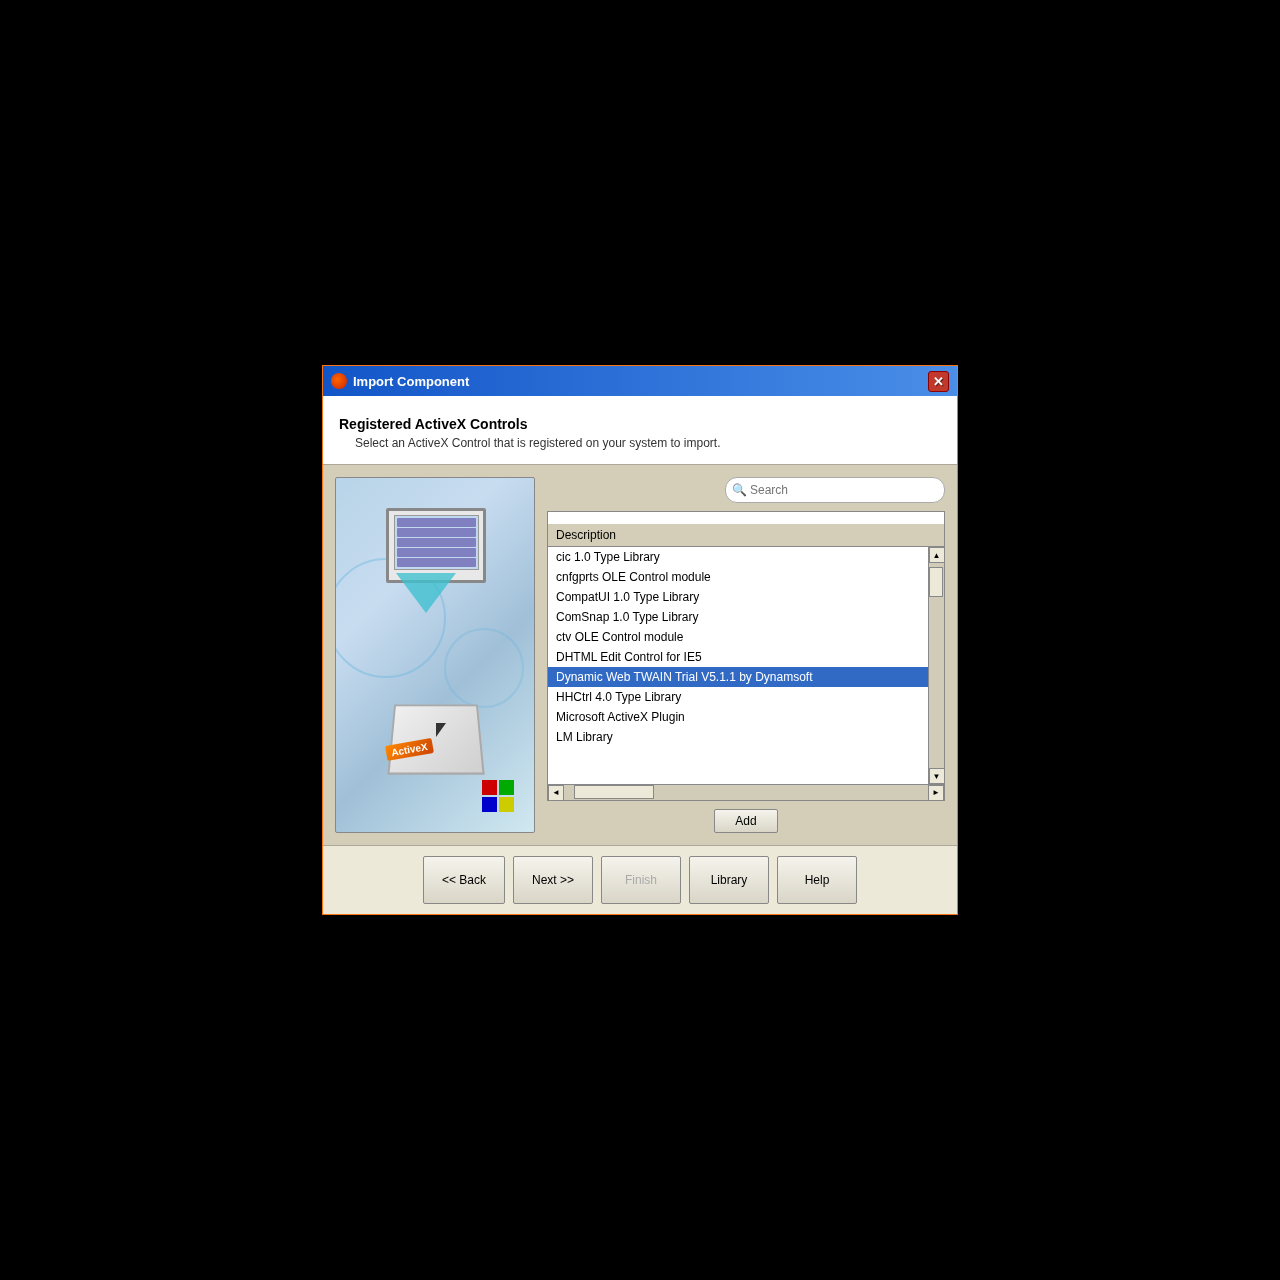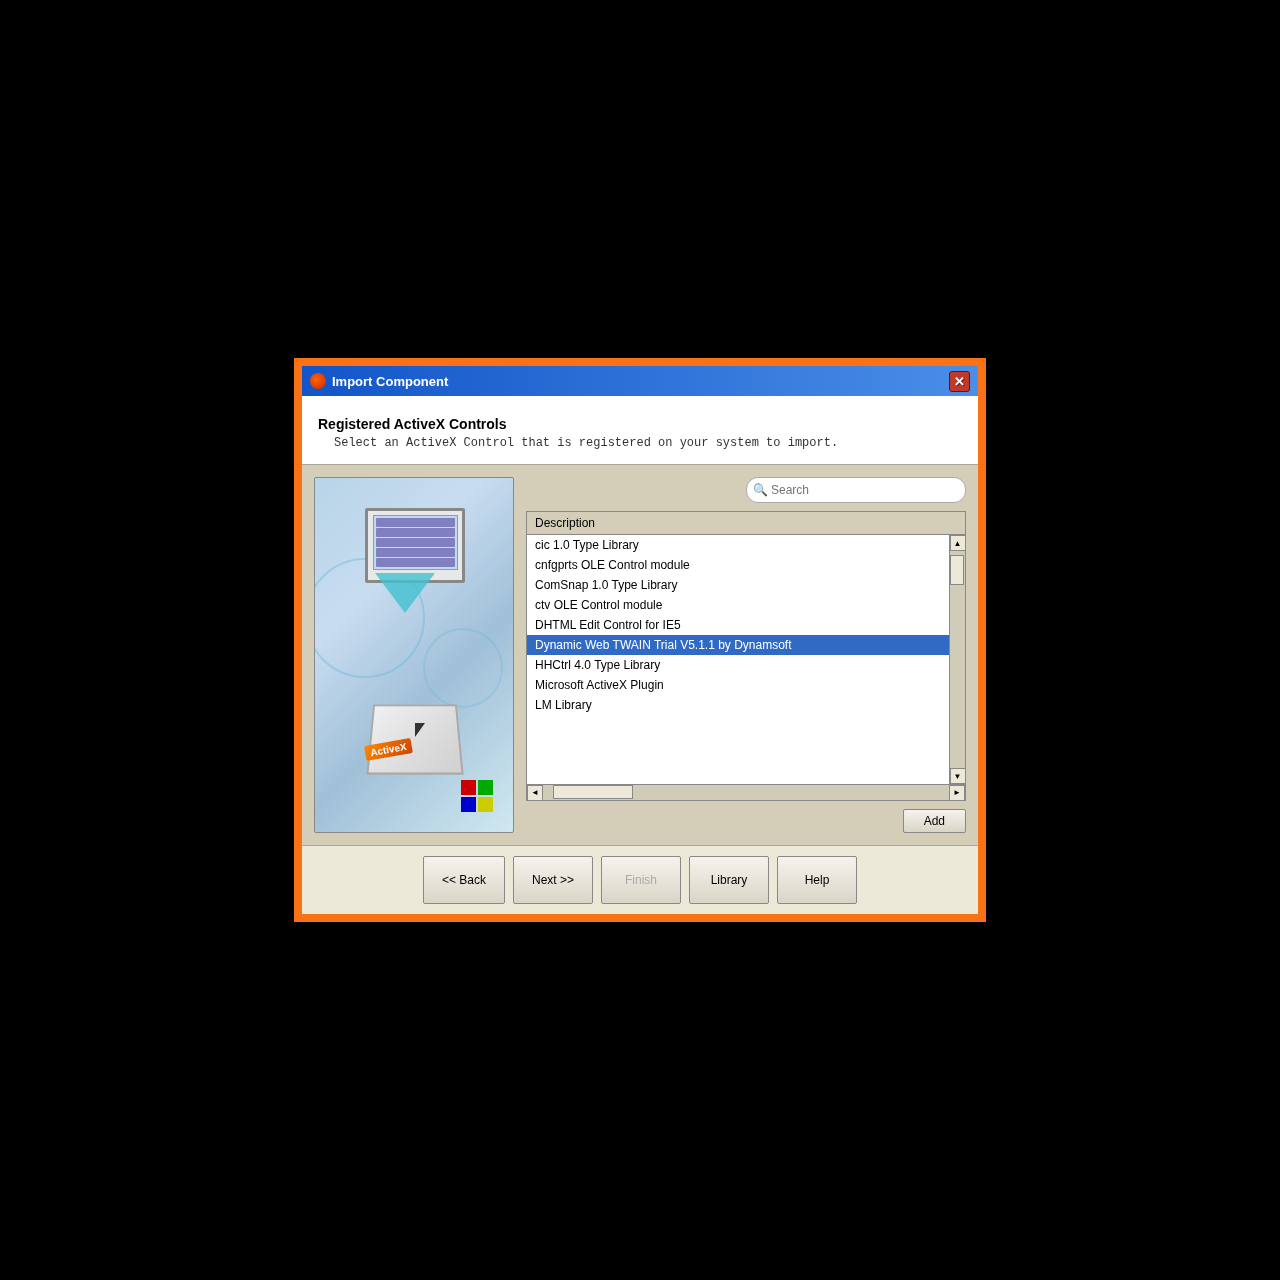--- a/index.html
+++ b/index.html
@@ -9,23 +9,23 @@
       width: 1280px;
       height: 1280px;
       display: flex;
       align-items: center;
       justify-content: center;
       font-family: 'Segoe UI', Tahoma, Geneva, Verdana, sans-serif;
       font-size: 13px;
     }
 
     .dialog {
-      width: 692px;
+      width: 636px;
       background: #a3a3a3;
-      border: 8px solid #f97316;
+      border: 1px solid #f97316;
       box-shadow: 3px 3px 10px rgba(0,0,0,0.5);
       position: relative;
     }
 
     .titlebar {
       background: linear-gradient(to right, #1255C8, #4A8EE8);
       height: 30px;
       display: flex;
       align-items: center;
       padding: 0 8px;
@@ -73,21 +73,20 @@
       font-weight: bold;
       font-size: 14px;
       color: #000;
     }
 
     .header-subtitle {
       font-size: 12px;
       color: #333;
       margin-top: 4px;
       padding-left: 16px;
-      font-family: Liberation Mono, monospace;
     }
 
     .content-section {
       background: #D4CEB8;
       display: flex;
       padding: 12px;
       gap: 12px;
       min-height: 380px;
     }
 
@@ -275,20 +274,21 @@
     .list-header {
       background: #D4CEB8;
       border-bottom: 1px solid #888;
       padding: 4px 8px;
       font-size: 12px;
       font-weight: normal;
       color: #000;
       display: flex;
       align-items: center;
       gap: 4px;
+      margin-top: 12px;
     }
 
     .list-items-area {
       flex: 1;
       overflow: hidden;
     }
 
     .scrollbar-v {
       width: 16px;
       background: #D4CEB8;
@@ -374,21 +374,21 @@
       width: 80px;
       background: #ECE9D8;
       border: 1px solid #888;
       position: absolute;
       top: 0;
       left: 10px;
     }
 
     .add-button-row {
       display: flex;
-      justify-content: flex-end;
+      justify-content: center;
     }
 
     .btn {
       padding: 4px 20px;
       background: linear-gradient(to bottom, #F5F3EC, #D9D5C7);
       border: 1px solid #888;
       border-radius: 2px;
       font-size: 12px;
       cursor: pointer;
       color: #000;
@@ -480,20 +480,21 @@
       </div>
 
       <div class="list-container">
         <div class="list-header">
           <span>Description</span>
         </div>
         <div style="display:flex; flex:1; overflow:hidden;">
           <div class="list-items-area">
             <div class="list-item">cic 1.0 Type Library</div>
             <div class="list-item">cnfgprts OLE Control module</div>
+            <div class="list-item">CompatUI 1.0 Type Library</div>
             <div class="list-item">ComSnap 1.0 Type Library</div>
             <div class="list-item">ctv OLE Control module</div>
             <div class="list-item">DHTML Edit Control for IE5</div>
             <div class="list-item selected">Dynamic Web TWAIN Trial V5.1.1 by Dynamsoft</div>
             <div class="list-item">HHCtrl 4.0 Type Library</div>
             <div class="list-item">Microsoft ActiveX Plugin</div>
             <div class="list-item">LM Library</div>
           </div>
           <div class="scrollbar-v">
             <div class="scrollbar-btn">▲</div>

